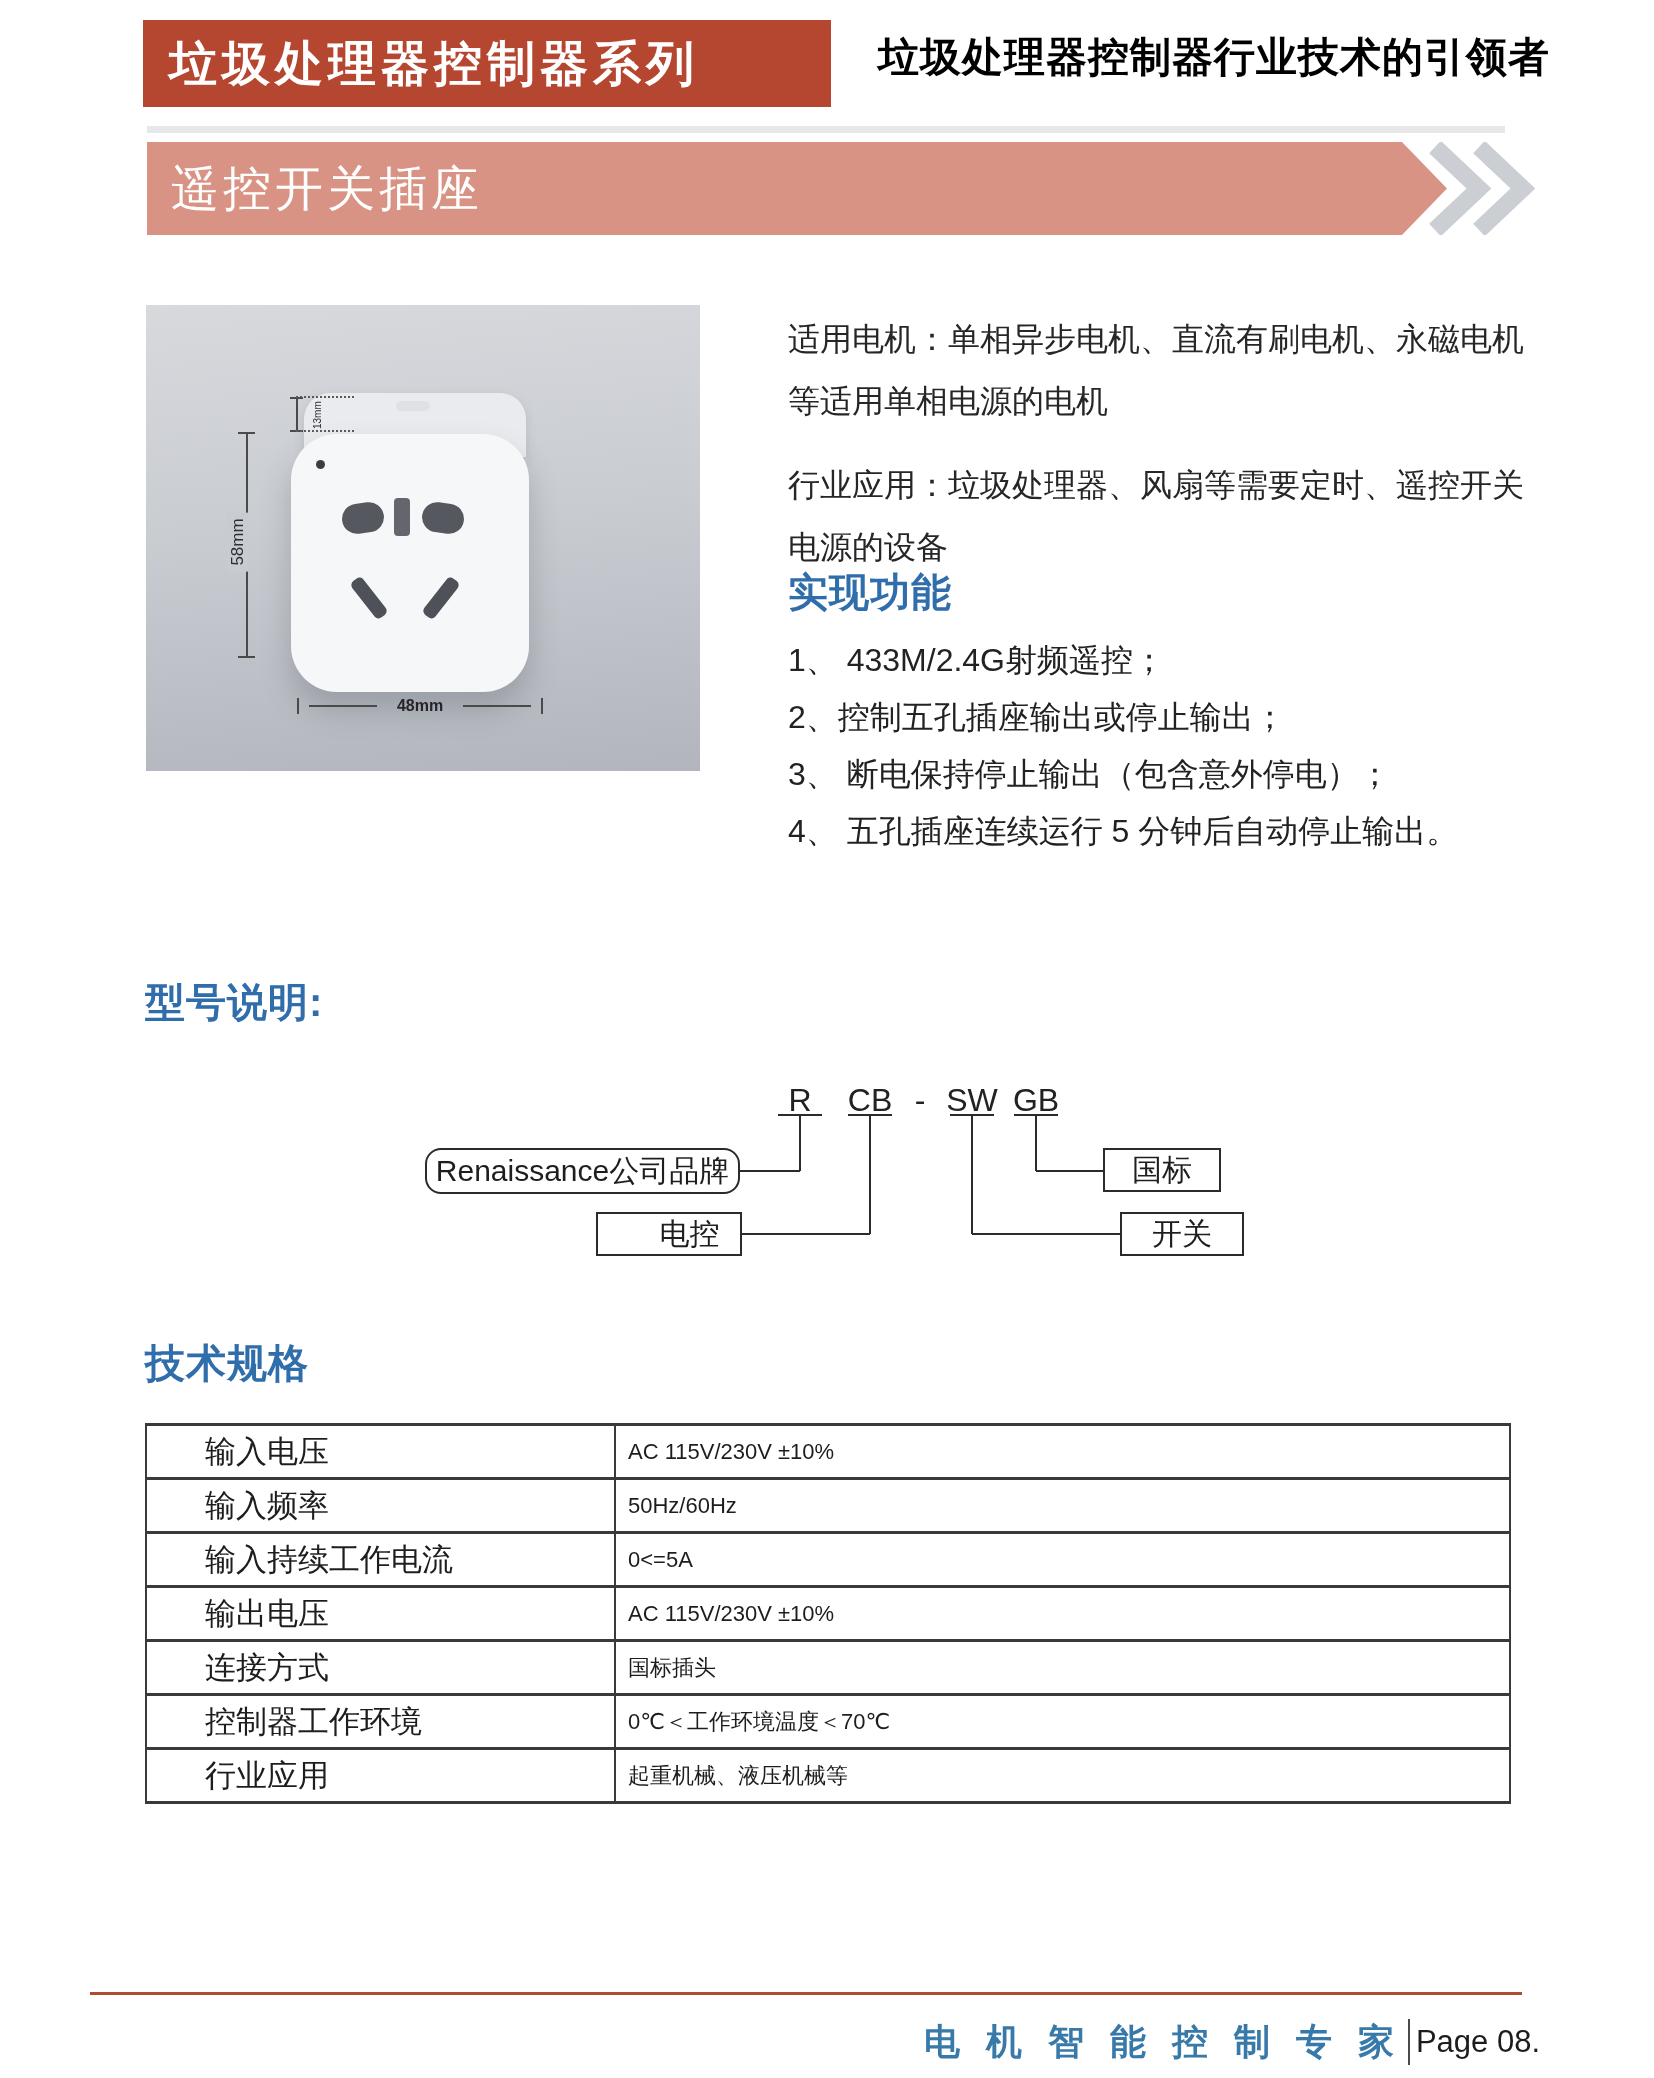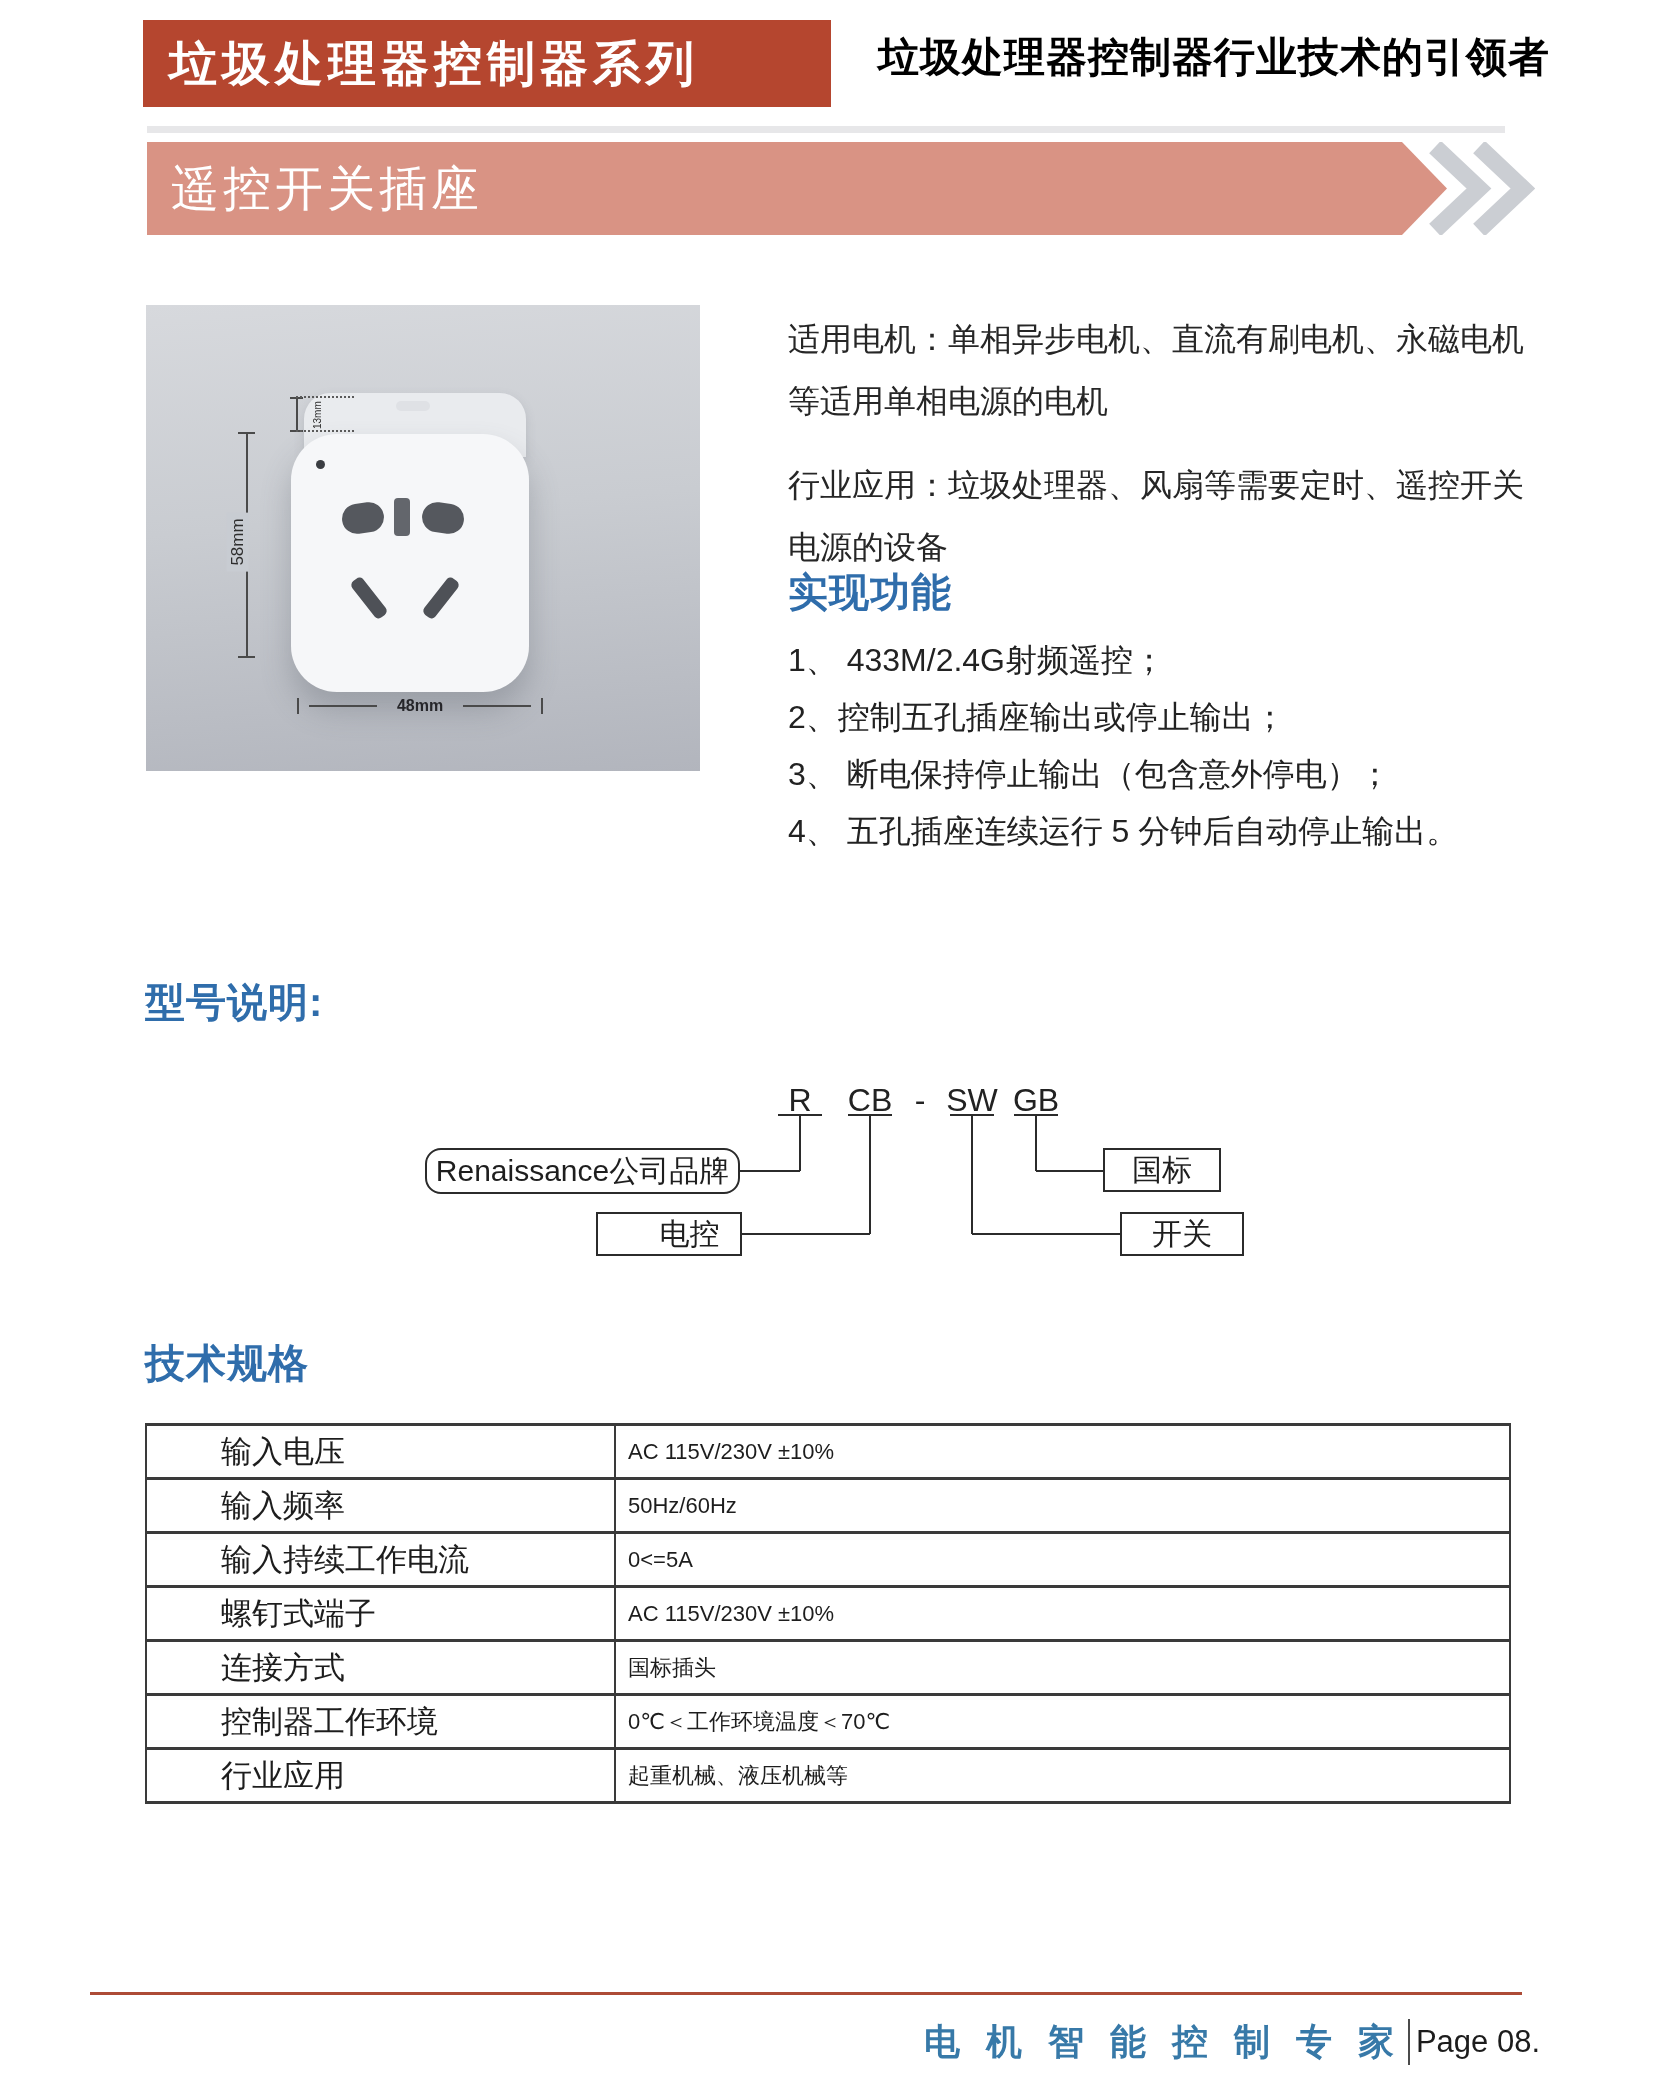--- a/index.html
+++ b/index.html
@@ -83,21 +83,21 @@
   .dbox-electric { left:596px; top:1212px; width:146px; height:44px;padding-left:41px; }
   .dbox-national { left:1103px; top:1148px; width:118px; height:44px; }
   .dbox-switch { left:1120px; top:1212px; width:124px; height:44px; }
 
   
   .specs-table { position:absolute; left:145px; top:1423px; width:1366px;
     border-collapse:collapse; table-layout:fixed; }
   .specs-table col.c1 { width:469px; }
   .specs-table td { border:2px solid #3a3a3a; border-top-width:3px; border-bottom-width:3px;
     height:54px; color:#1d1d1d; vertical-align:middle; white-space:nowrap; }
-  .specs-table td.lbl { font-size:31px; padding-left:74px; }
+  .specs-table td.lbl { font-size:31px; padding-left:58px; }
   .specs-table td.val { font-size:22px; padding-left:12px; }
 
   
   .footer-line { position:absolute; left:90px; top:1992px; width:1432px; height:3px; background:#ad4b36; }
   .footer-row { position:absolute; left:90px; top:2016px; width:1450px; height:52px;
     display:flex; align-items:center; justify-content:flex-end; gap:6px; }
   .footer-slogan { color:#3779a8; font-size:36px; font-weight:600; letter-spacing:8px; white-space:nowrap; }
   .footer-divider { width:2px; height:46px; background:#4b4b4b; }
   .footer-page { color:#1c1c1c; font-size:31px; white-space:nowrap; }
 </style>
@@ -211,21 +211,21 @@
       </tr>
       <tr>
         <td class="lbl">输入频率</td>
         <td class="val">50Hz/60Hz</td>
       </tr>
       <tr>
         <td class="lbl">输入持续工作电流</td>
         <td class="val">0&lt;=5A</td>
       </tr>
       <tr>
-        <td class="lbl">螺钉式端子</td>
+        <td class="lbl">输出电压</td>
         <td class="val">AC 115V/230V ±10%</td>
       </tr>
       <tr>
         <td class="lbl">连接方式</td>
         <td class="val">国标插头</td>
       </tr>
       <tr>
         <td class="lbl">控制器工作环境</td>
         <td class="val">0℃＜工作环境温度＜70℃</td>
       </tr>

